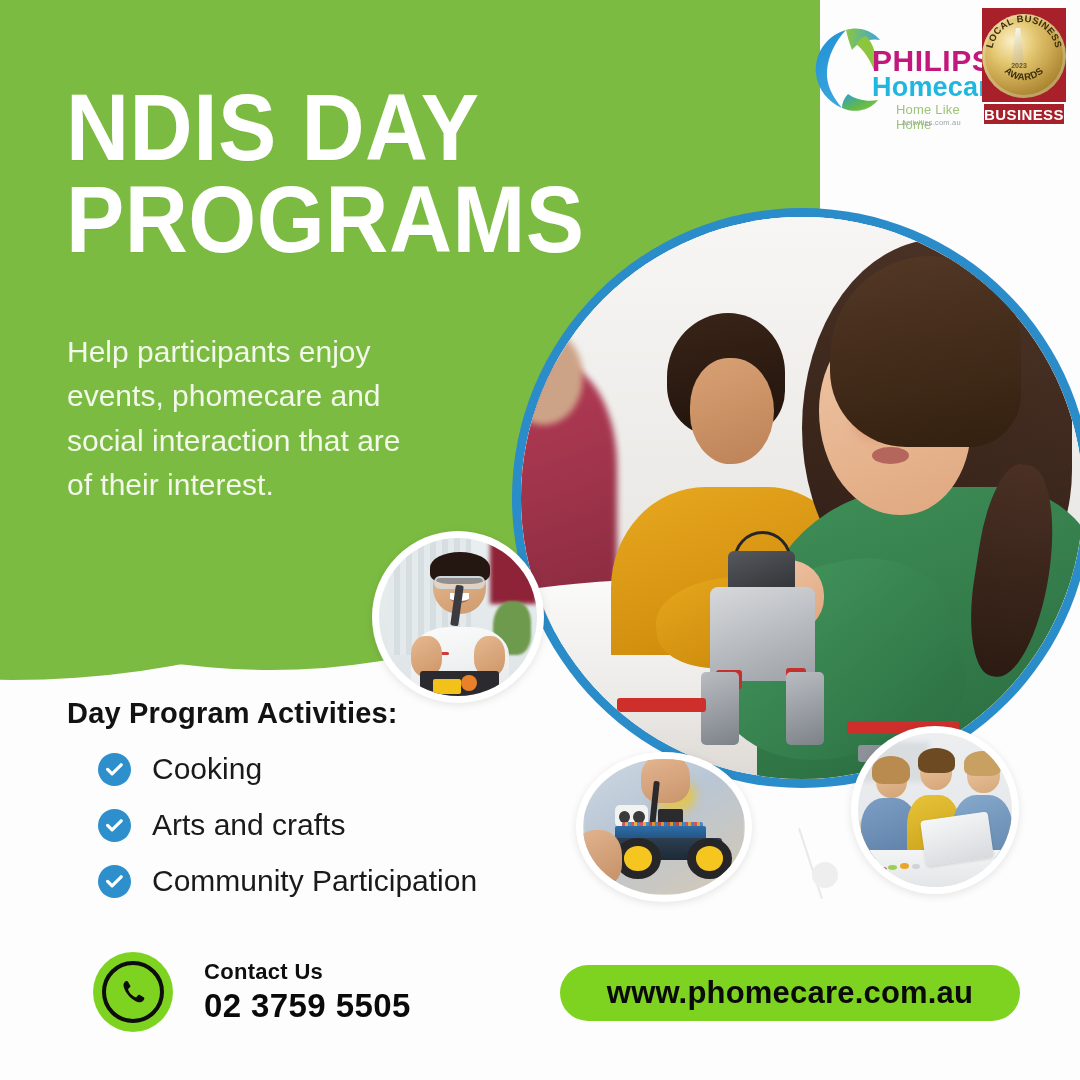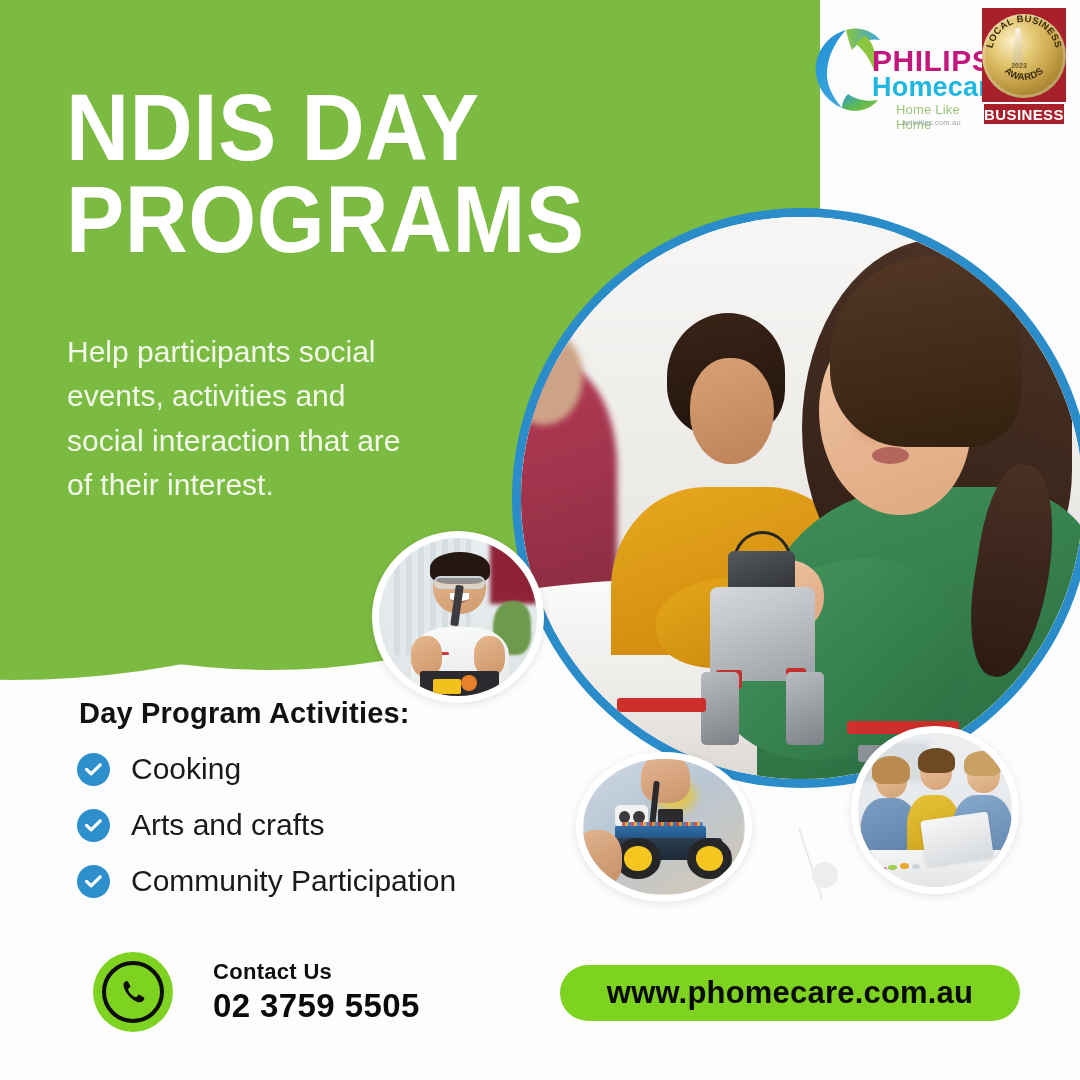--- a/index.html
+++ b/index.html
@@ -236,23 +236,23 @@
   .m3-head { position:absolute; border-radius:48%; }
   .m3-tablet { position:absolute; left:42%; bottom:16%; width:44%; height:30%;
       background:linear-gradient(170deg,#f6f7f8,#d7dadd); border-radius:4px;
       transform:rotate(-8deg); box-shadow:0 1px 3px rgba(0,0,0,.14); }
   .m3-bits { position:absolute; left:18%; bottom:8%; width:34%; height:10%; }
   .m3-bit { position:absolute; border-radius:50%; }
 
   
   .activities-title {
     position:absolute; left:67px; top:697px;
-    font-size:29px; font-weight:700; color:#121212; letter-spacing:.2px;margin-left:12px;
-  }
-  .act-list { position:absolute; left:77px; top:752px; }
+    font-size:29px; font-weight:700; color:#121212; letter-spacing:.2px;
+  }
+  .act-list { position:absolute; left:98px; top:752px; }
   .act-item { display:flex; align-items:center; margin-bottom:22px; }
   .act-check {
     width:33px; height:33px; border-radius:50%;
     background:#2d8fcb; margin-right:21px;
     display:flex; align-items:center; justify-content:center;
     flex:0 0 auto;
   }
   .act-check svg { display:block; }
   .act-label { font-size:30px; color:#1a1a1a; font-weight:400; }
 
@@ -263,21 +263,21 @@
     background:#7ed321;
     display:flex; align-items:center; justify-content:center;
     flex:0 0 auto;
     box-shadow:0 0 0 0 rgba(0,0,0,0);
   }
   .phone-inner {
     width:62px; height:62px; border-radius:50%;
     border:4px solid #0d0d0d;
     display:flex; align-items:center; justify-content:center;
   }
-  .contact-text { margin-left:40px; }
+  .contact-text { margin-left:31px; }
   .contact-label { font-size:22px; font-weight:700; color:#0f0f0f; letter-spacing:.3px; }
   .contact-number { font-size:33px; font-weight:700; color:#0a0a0a; letter-spacing:.4px; margin-top:2px; }
 
   
   .site-pill {
     position:absolute; left:560px; top:965px;
     width:460px; height:56px;
     background:#7ed321; border-radius:28px;
     display:flex; align-items:center; justify-content:center;
   }
@@ -390,21 +390,21 @@
         <div class="brick-green" style="left:70%; bottom:2%; width:8%; height:2.6%;"></div>
       </div>
     </div>
   </div>
 
   <div class="headline">
     <span>NDIS DAY</span>
     <span class="l2">PROGRAMS</span>
   </div>
 
-  <div class="subhead">Help participants social events, activities and social interaction that are of their interest.</div>
+  <div class="subhead">Help participants enjoy events, phomecare and social interaction that are of their interest.</div>
 
   <div class="mini mini-1">
     <div class="inner">
       <div class="m1-bg"></div>
       <div class="m1-curtain"></div>
       <div class="m1-red"></div>
       <div class="m1-plant"></div>
       <div class="m1-shirt"></div>
       <div class="m1-stripe" style="left:22%; bottom:26%; width:22%;"></div>
       <div class="m1-stripe" style="left:60%; bottom:24%; width:20%;"></div>

